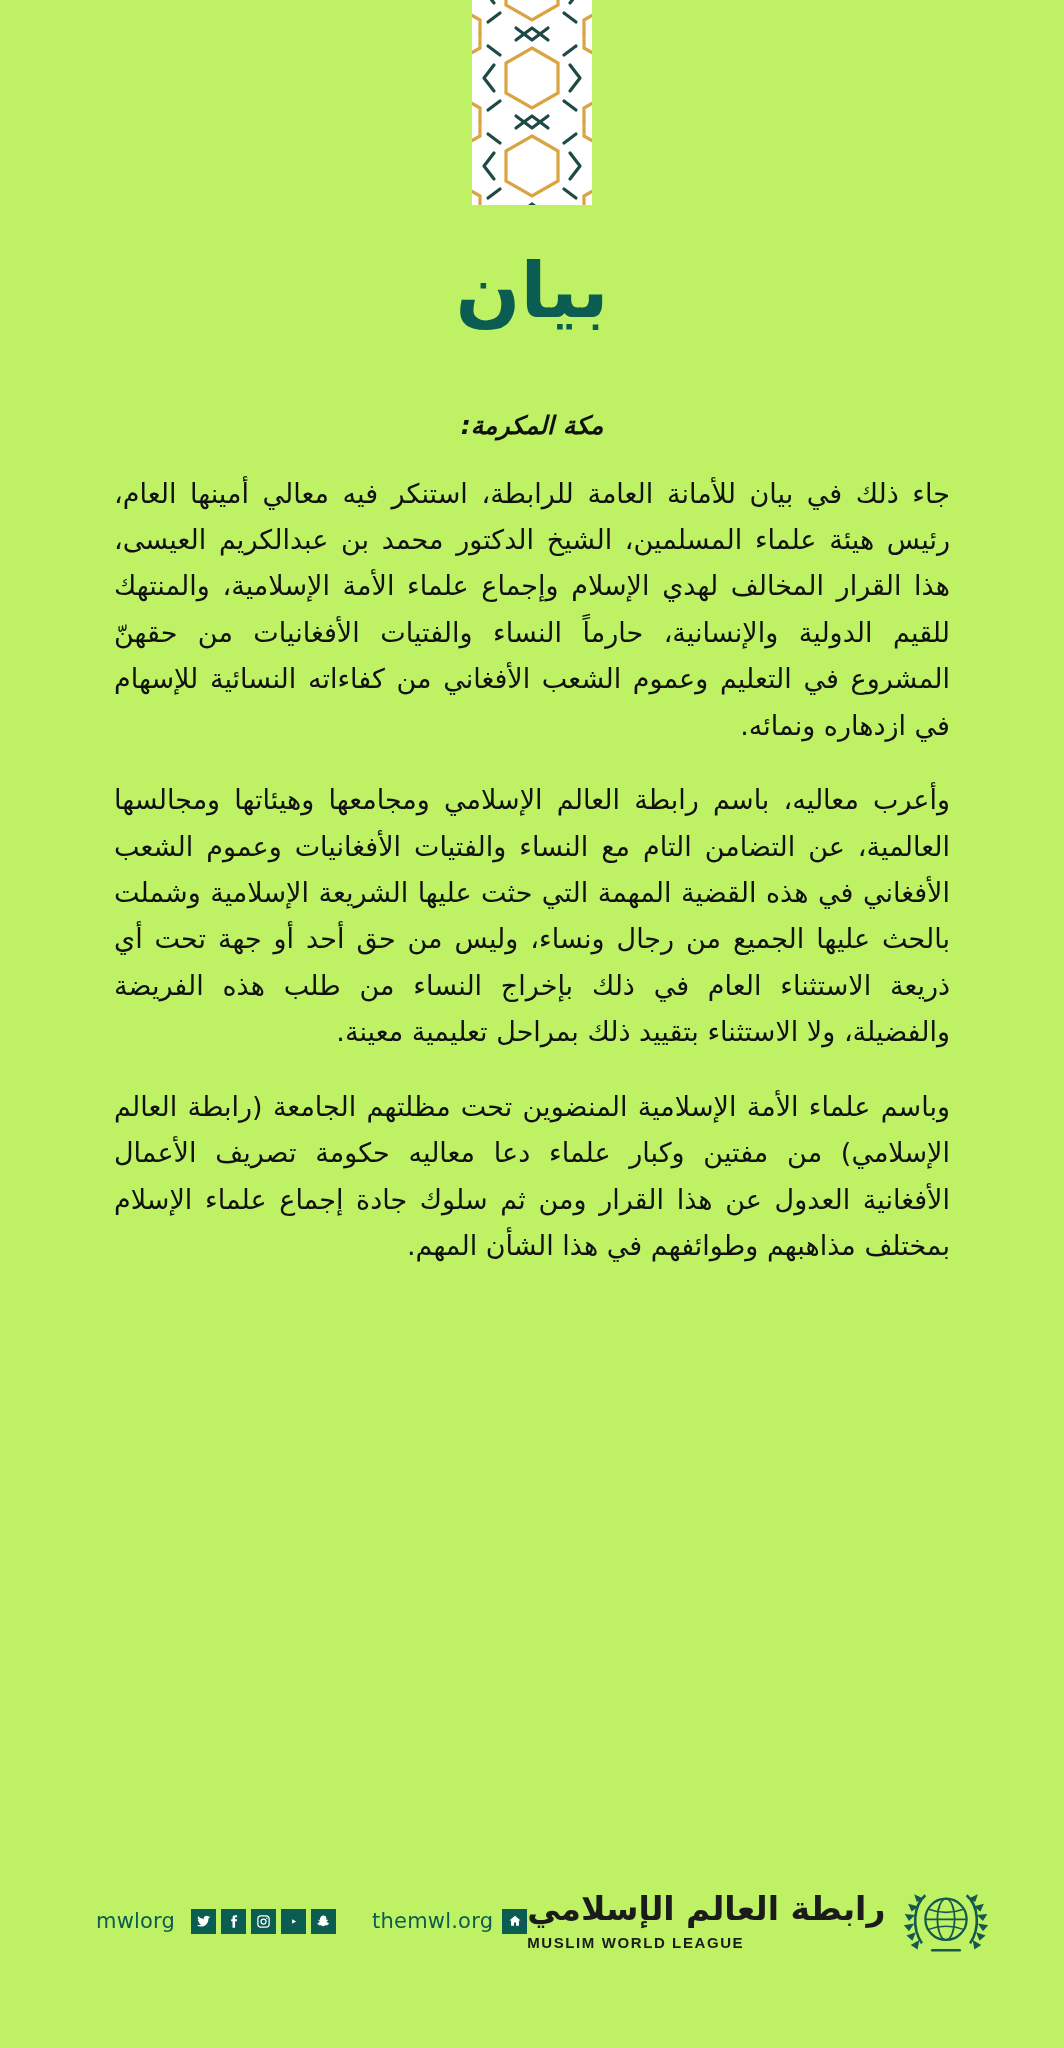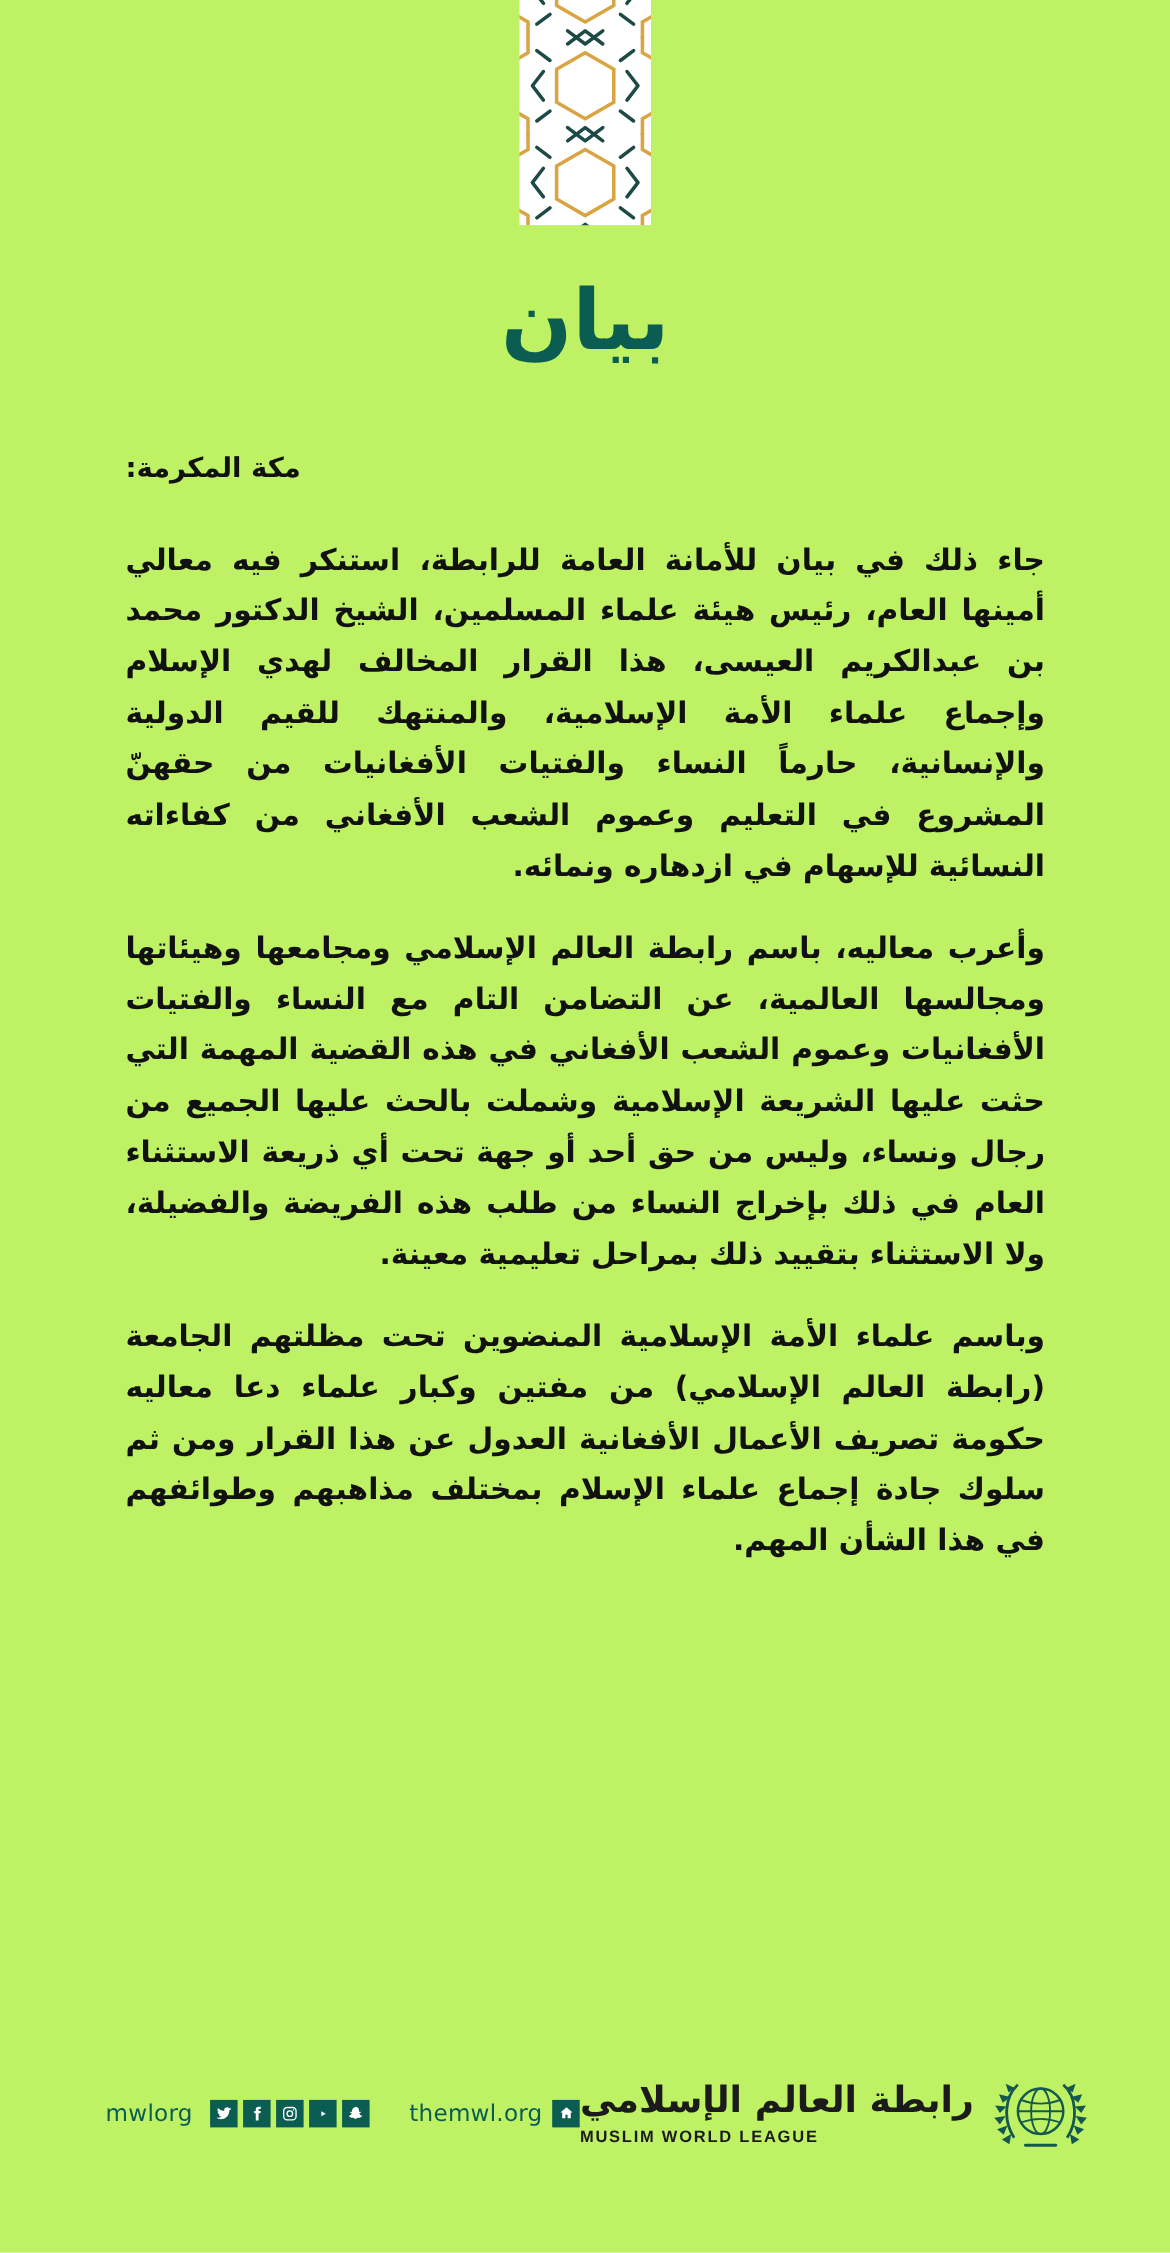--- a/index.html
+++ b/index.html
@@ -60,30 +60,31 @@
     margin-top: 78px;
     direction: rtl;
     text-align: right;
     flex: none;
   }
 
   .dateline {
     font-size: 25px;
     font-weight: bold;
     color: #111111;
-    margin-bottom: 42px;
-    text-align: left;
+    margin-bottom: 26px;
+    text-align: center;
     line-height: 1.5;
+    font-style: italic;
   }
 
   .para {
     font-size: 27px;
     line-height: 1.72;
     color: #111111;
-    font-weight: bold;
+    font-weight: normal;
     margin-bottom: 28px;
     text-align: justify;
     text-justify: inter-word;
     direction: rtl;
   }
 
   .para.lead {
     text-align: right;
     font-weight: bold;
   }

